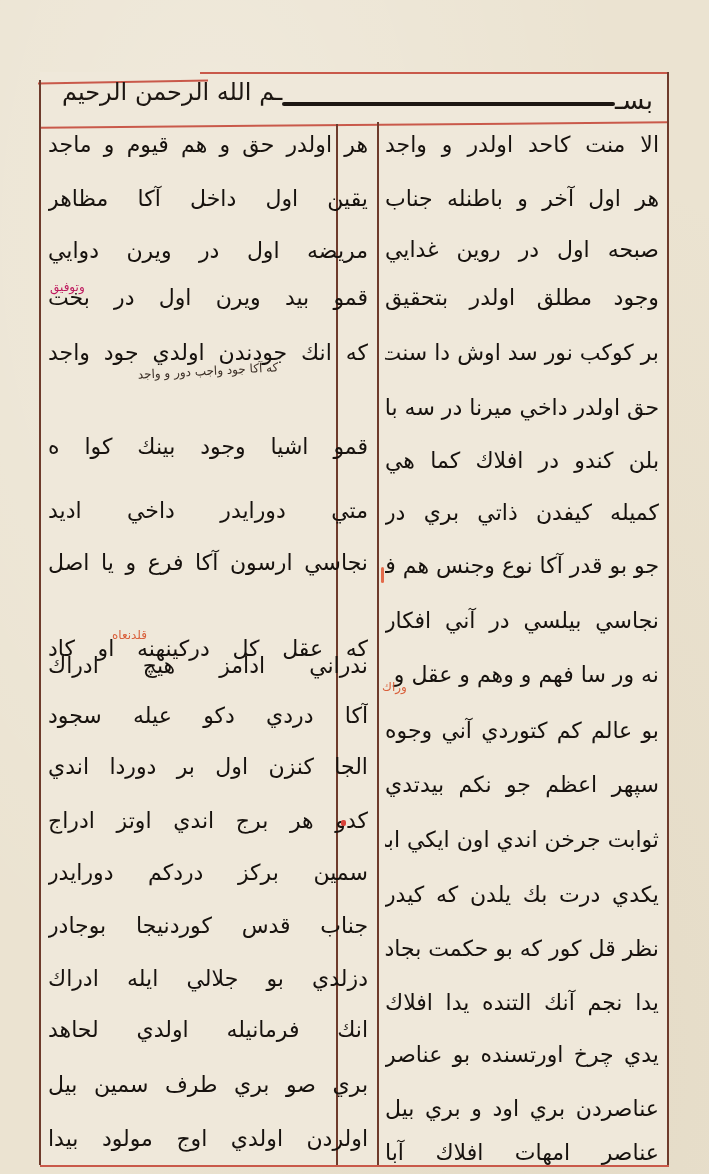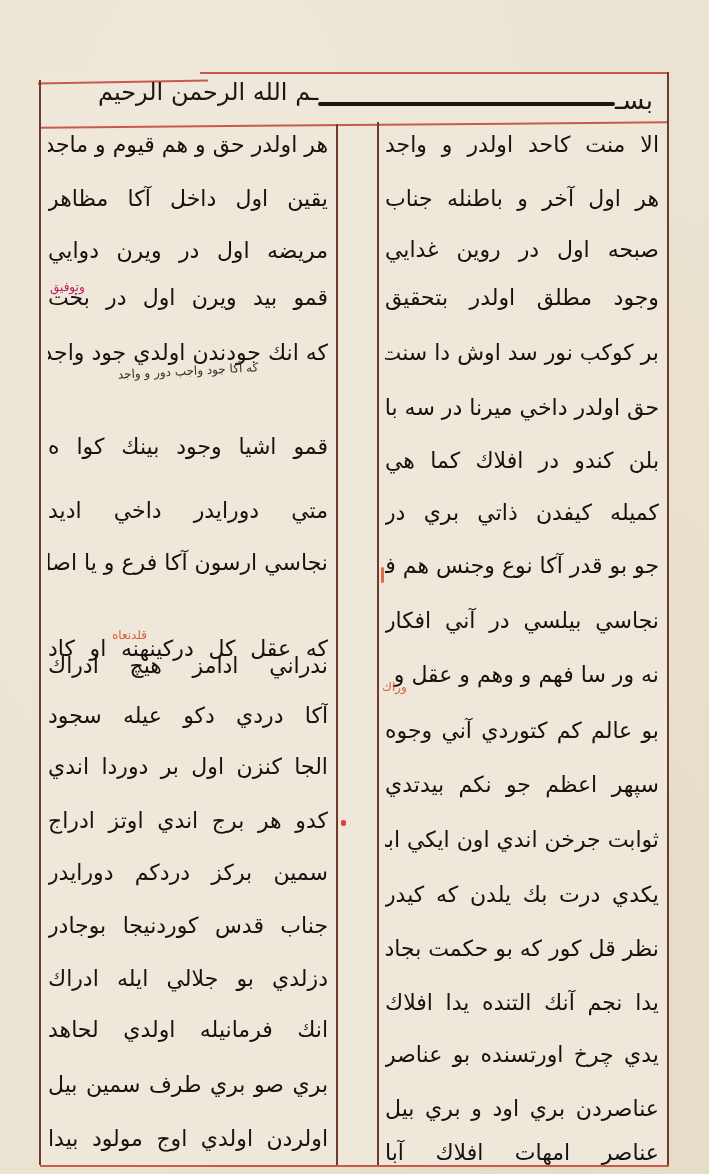--- a/index.html
+++ b/index.html
@@ -29,28 +29,28 @@
     direction:rtl; display:flex; align-items:center;
   }
   .basmala .b-start {
     font-size:26px; color:#1d1712; font-family:"DejaVu Sans", sans-serif;
   }
   .basmala .b-stroke {
     flex:1; height:4px; background:#1d1712; border-radius:2px; margin:8px 0 0 0;
   }
   .basmala .b-end {
     font-size:24px; color:#1d1712; font-family:"DejaVu Sans", sans-serif; padding-left:8px;
-    position:relative; top:-8px;margin-left:36px;
+    position:relative; top:-8px;
   }
 
   .col {
     position:absolute; top:128px; bottom:0;
   }
   .col-right { left:377px; width:290px; }
-  .col-left { left:40px; width:296px; }
+  .col-left { left:40px; width:336px; }
 
   .line {
     position:absolute; left:8px; right:8px;
     direction:rtl; text-align:justify; text-align-last:justify;
     font-family:"DejaVu Sans", sans-serif;
     font-size:22px; color:#17120e; white-space:nowrap; overflow:hidden;
     line-height:30px; height:34px;
   }
   .interlinear {
     position:absolute; left:8px; right:8px; direction:rtl; text-align:center;

